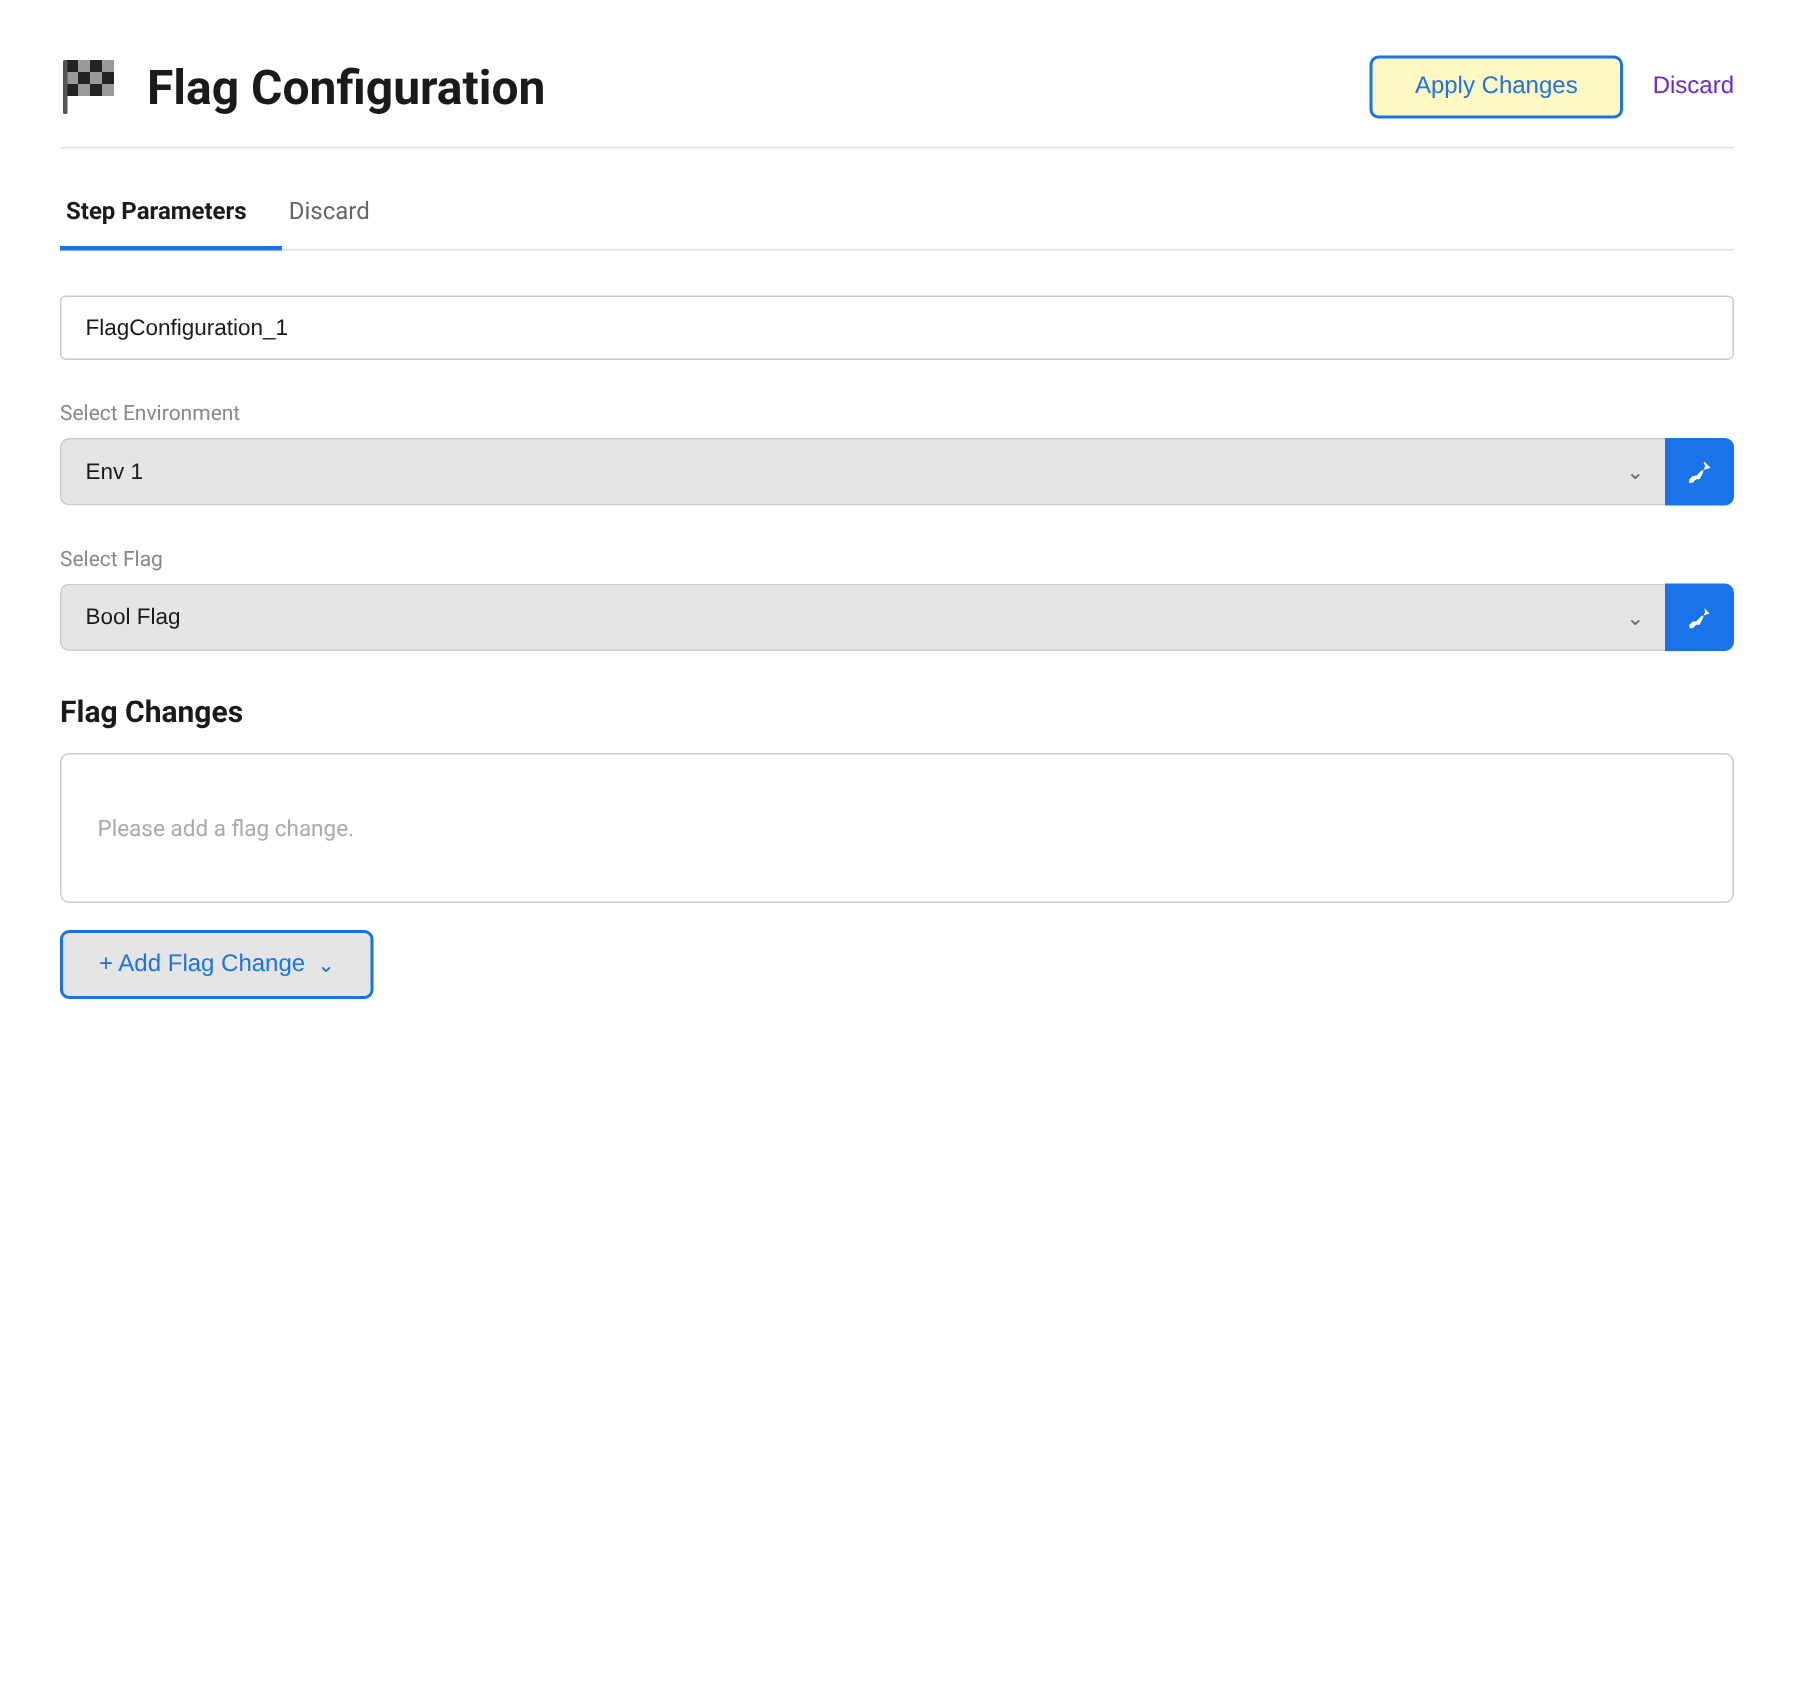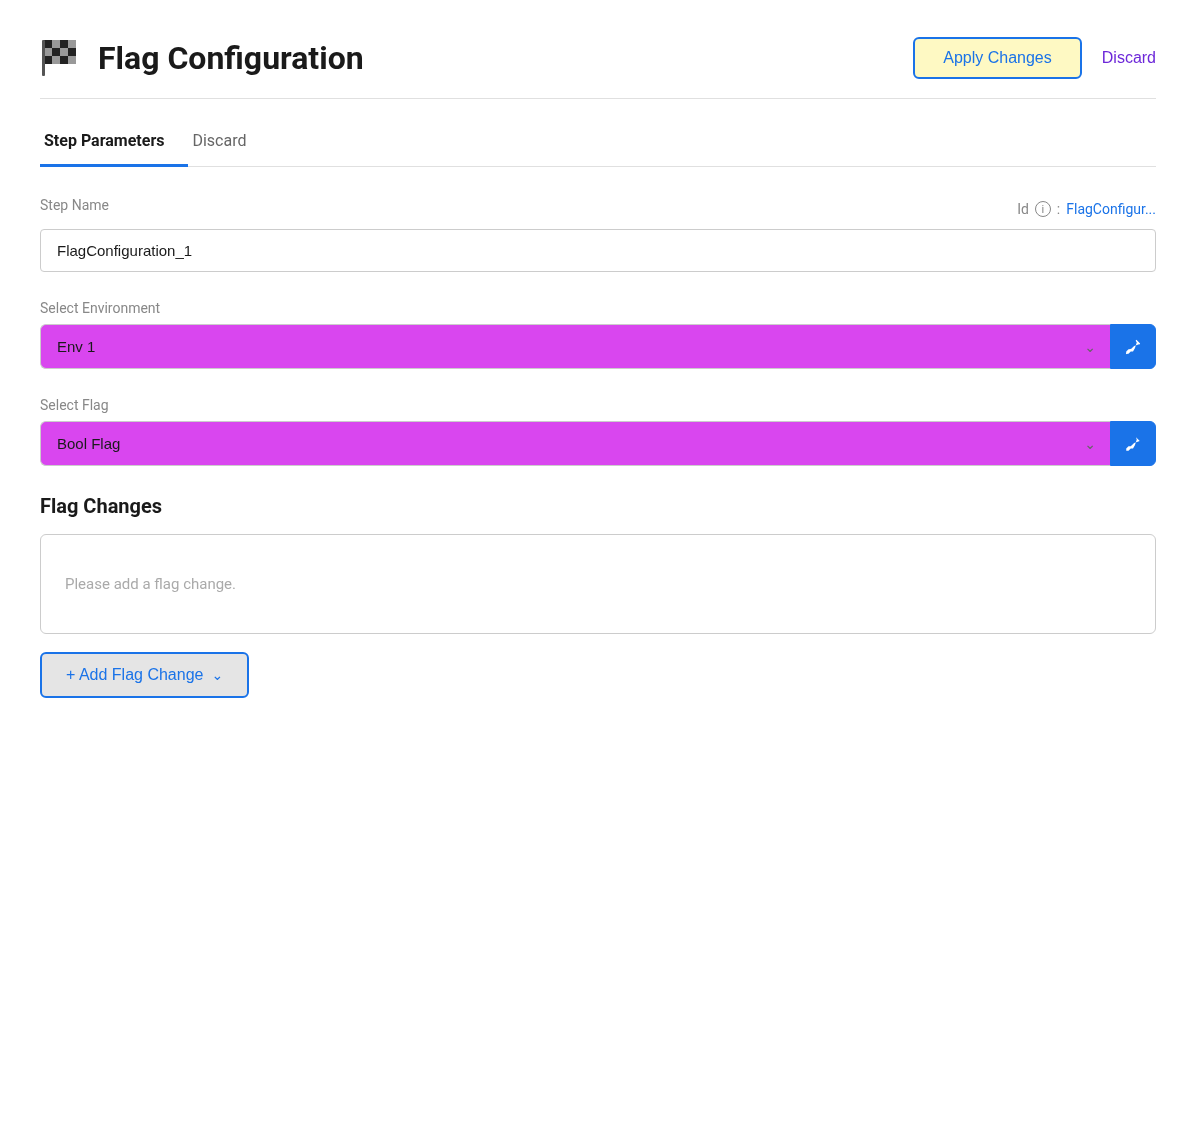--- a/index.html
+++ b/index.html
@@ -170,21 +170,21 @@
     }
 
     .select-field {
       width: 100%;
       padding: 13px 16px;
       border: 1.5px solid #ccc;
       border-right: none;
       border-radius: 6px 0 0 6px;
       font-size: 15px;
       color: #1a1a1a;
-      background: #d946ef;
+      background: #e5e5e5;
       appearance: none;
       cursor: pointer;
       outline: none;
     }
 
     .select-chevron {
       position: absolute;
       right: 14px;
       top: 50%;
       transform: translateY(-50%);
@@ -287,29 +287,20 @@
   </div>
 
   <div class="tabs">
     <div class="tab active">Step Parameters</div>
     <div class="tab">Discard</div>
   </div>
 
   <div class="form-content">
 
     <div class="form-group">
-      <div class="step-name-header">
-        <label class="form-label">Step Name</label>
-        <div class="id-section">
-          <span class="id-label">Id</span>
-          <span class="id-info-icon">i</span>
-          <span style="color:#888; font-size:14px;">:</span>
-          <span class="id-value">FlagConfigur...</span>
-        </div>
-      </div>
       <input class="text-input" type="text" value="FlagConfiguration_1" style="">
     </div>
 
     <div class="form-group">
       <label class="form-label">Select Environment</label>
       <div class="select-container">
         <div class="select-wrapper">
           <select class="select-field">
             <option>Env 1</option>
           </select>

